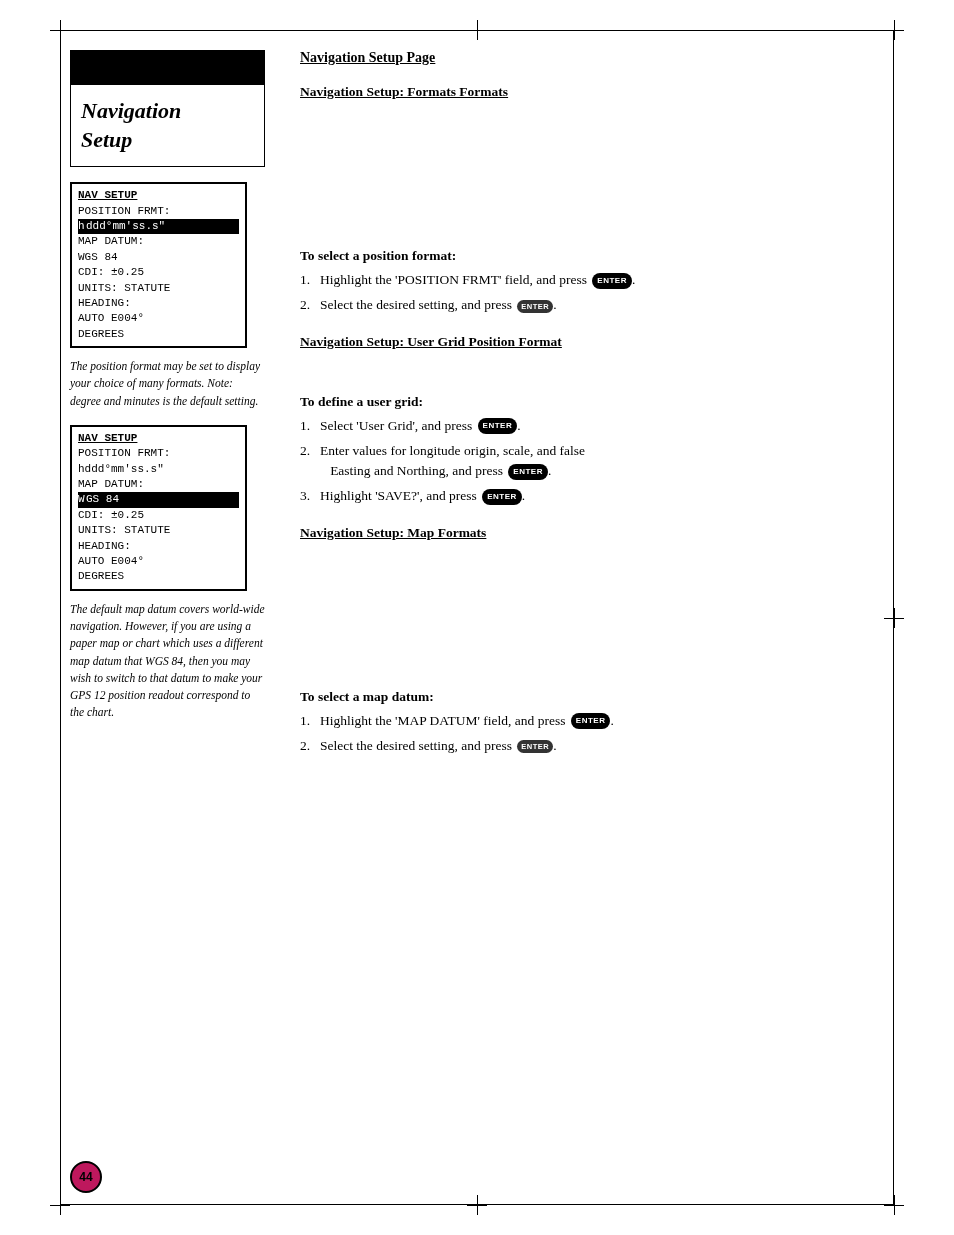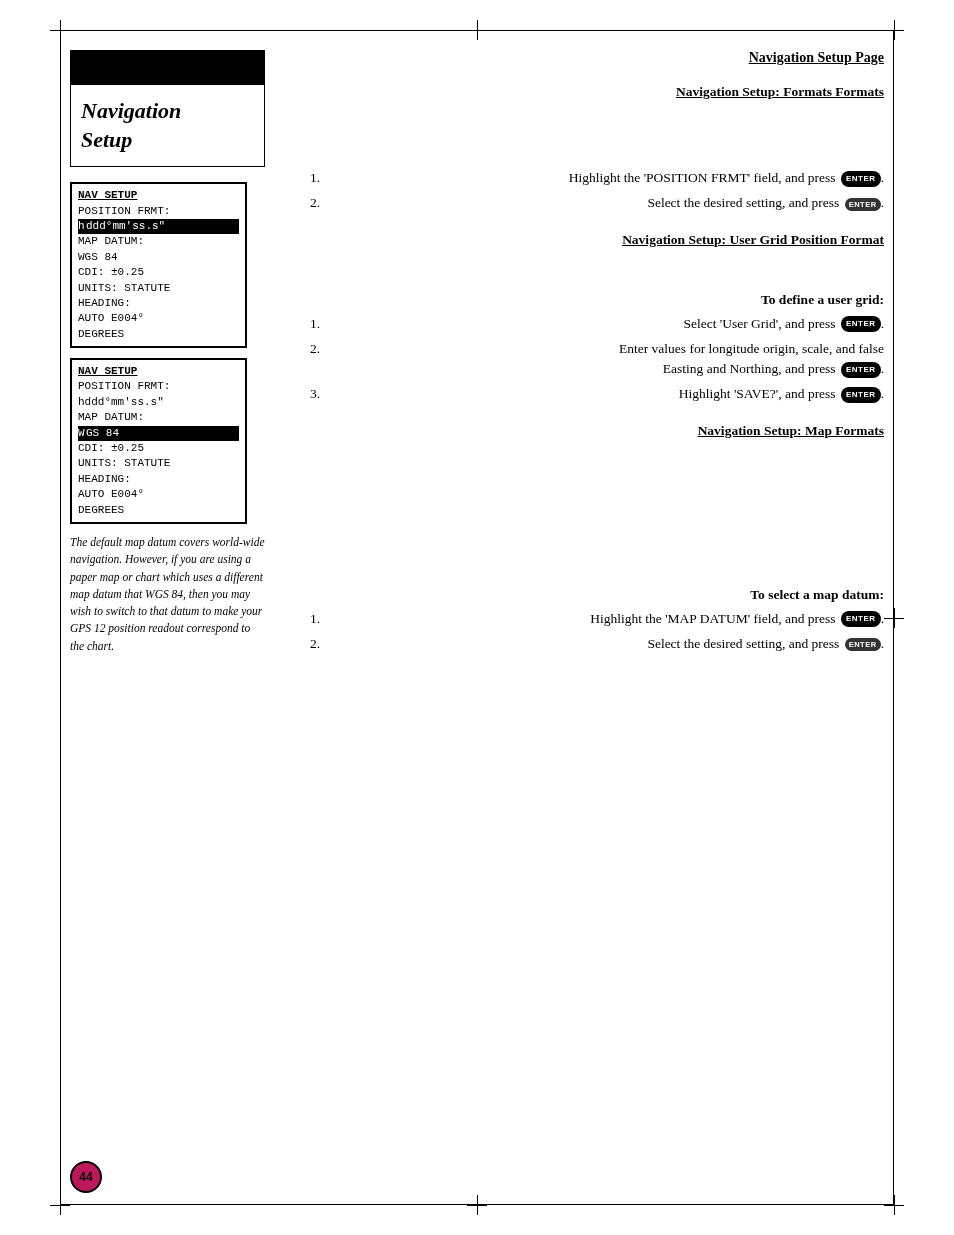--- a/index.html
+++ b/index.html
@@ -209,21 +209,20 @@
       font-size: 11.5px;
       font-style: italic;
       line-height: 1.5;
       margin-bottom: 15px;
     }
 
     
     .main-content {
       flex: 1;
       padding-left: 20px;
-      text-align: right;
     }
 
     .section-heading {
       font-family: Times New Roman, serif;
       font-weight: bold;
       font-size: 14px;
       text-decoration: underline;
       margin-bottom: 8px;
       margin-top: 0;
     }
@@ -356,20 +355,21 @@
       <span class="highlight-row"><span class="highlight-cursor">h</span>ddd°mm'ss.s"</span>
       <div>MAP DATUM:</div>
       <div>WGS 84</div>
       <div>CDI:  ±0.25</div>
       <div>UNITS: STATUTE</div>
       <div>HEADING:</div>
       <div> AUTO E004°</div>
       <div> DEGREES</div>
     </div>
 
+    <div class="caption-text">The position format may be set to display your choice of many formats. Note: degree and minutes is the default setting.</div>
 
     <div class="device-screen">
       <div class="screen-title">NAV SETUP</div>
       <div>POSITION FRMT:</div>
       <div>hddd°mm'ss.s"</div>
       <div>MAP DATUM:</div>
       <span class="highlight-row"><span class="highlight-cursor">W</span>GS 84</span>
       <div>CDI:  ±0.25</div>
       <div>UNITS: STATUTE</div>
       <div>HEADING:</div>
@@ -382,20 +382,21 @@
   </div>
 
   <div class="main-content">
 
     <div class="section-heading">Navigation Setup Page</div>
 
     <div class="subsection-heading">Navigation Setup: Formats Formats</div>
 
     <div class="spacer-lg"></div>
 
+    <div class="instruction-bold">To select a position format:</div>
 
     <div class="step-item">
       <span class="step-num">1.</span>
       <span class="step-text">
         Highlight the 'POSITION FRMT' field, and press <span class="enter-badge">ENTER</span>.
       </span>
     </div>
     <div class="step-item">
       <span class="step-num">2.</span>
       <span class="step-text">

